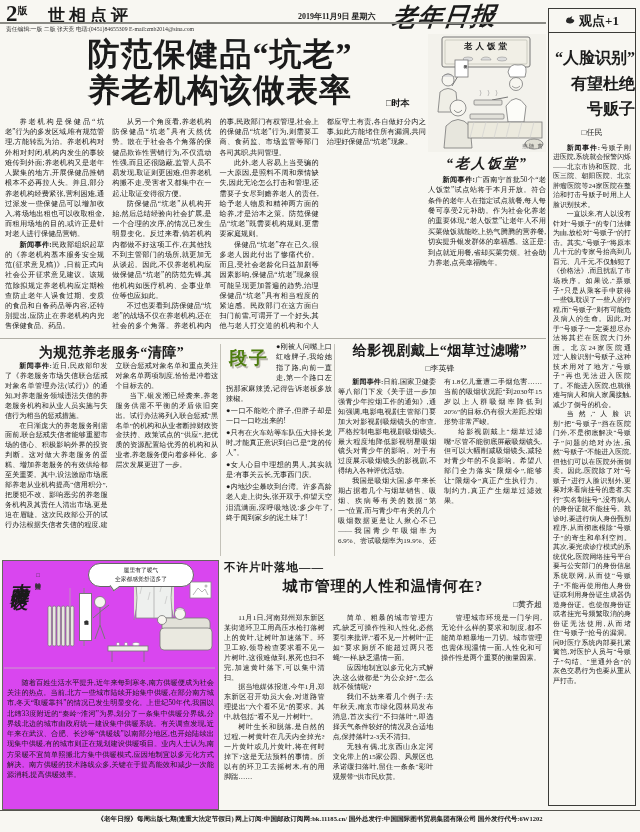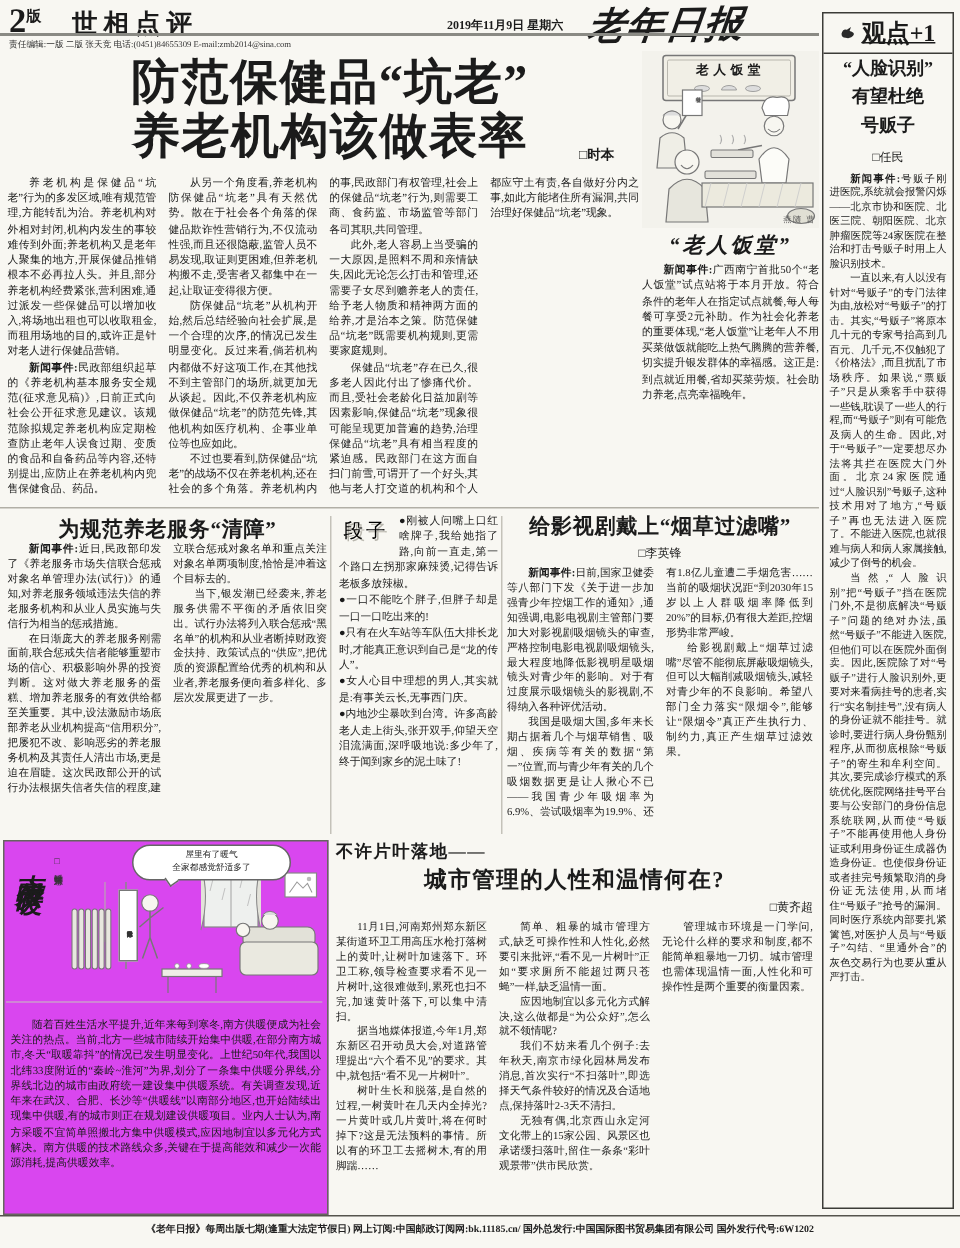--- a/index.html
+++ b/index.html
@@ -35,22 +35,22 @@
   .canteen-cap{width:118px;text-align:center;font-size:14px;font-weight:bold;font-style:italic;
                letter-spacing:2px;margin:3px 0 2px 0;}
   .canteen-text{width:118px;height:152px;font-size:7.2px;line-height:1.44;overflow:hidden;}
   
   .clear-art{left:5px;top:344px;width:213px;}
   .sub-hl{text-align:center;font-size:14px;font-weight:bold;letter-spacing:0.5px;}
   .sub-by{text-align:center;font-size:8px;margin:3px 0 4px 0;}
   .clear-body{height:172px;column-count:2;column-gap:8px;column-fill:auto;font-size:7.1px;
               line-height:1.4;overflow:hidden;}
   .jokes{left:226px;top:342px;width:106px;height:214px;font-size:7.2px;line-height:1.45;overflow:hidden;}
-  .jokes-label{float:left;font-size:13px;font-weight:normal;letter-spacing:2px;padding:2px 3px;
-               margin:1px 4px 1px 0;color:#000000;text-shadow:1.5px 1.5px 0 #b9b7ae;}
+  .jokes-label{float:left;font-size:18px;font-weight:bold;letter-spacing:2px;padding:2px 3px;
+               margin:1px 4px 1px 0;color:#4d7c0f;text-shadow:1.5px 1.5px 0 #b9b7ae;}
   .jokes p{text-indent:0;margin-bottom:1px;}
   .smoke-art{left:338px;top:342px;width:204px;}
   .smoke-body{height:174px;column-count:2;column-gap:8px;column-fill:auto;font-size:7.1px;
               line-height:1.4;overflow:hidden;}
   
   .heating{left:2px;top:560px;width:215px;height:248px;border:1px solid #66655f;background:#d946ef;}
   .heating-scene{position:relative;width:211px;height:114px;margin:1px;}
   .heating-title{position:absolute;left:3px;top:6px;writing-mode:vertical-rl;font-size:18px;
                  font-weight:bold;font-style:italic;letter-spacing:3px;}
   .heating-by{position:absolute;left:29px;top:10px;writing-mode:vertical-rl;font-size:6px;color:#333;}
@@ -66,23 +66,23 @@
   
   .city-art{left:224px;top:560px;width:318px;}
   .city-kicker{font-size:11.5px;font-weight:bold;letter-spacing:1px;}
   .city-hl{text-align:center;font-size:15px;font-weight:bold;letter-spacing:1px;margin-top:2px;}
   .city-by{text-align:right;font-size:8px;margin:3px 0 4px 0;}
   .city-body{height:178px;column-count:3;column-gap:8px;column-fill:auto;font-size:7.1px;
              line-height:1.4;overflow:hidden;}
   
   .opinion{left:548px;top:8px;width:88px;height:798px;border:1.5px solid #3c3c38;background:#f8f7f2;
            box-sizing:border-box;}
-  .opinion-head{display:flex;align-items:center;justify-content:center;gap:3px;font-size:16px;
-                font-weight:bold;padding:3px 0 2px 0;border-bottom:1.5px solid #3c3c38;text-decoration:underline;}
-  .opinion-title{text-align:center;font-size:12px;font-weight:bold;line-height:1.6;}
+  .opinion-head{display:flex;align-items:center;justify-content:center;gap:3px;font-size:13px;
+                font-weight:bold;padding:3px 0 2px 0;border-bottom:1.5px solid #3c3c38;}
+  .opinion-title{text-align:right;font-size:16px;font-weight:bold;line-height:1.6;margin-top:12px;}
   .opinion-by{text-align:center;font-size:8px;margin:5px 0;}
   .opinion-body{padding:0 4px;font-size:6.9px;line-height:1.38;height:662px;overflow:hidden;}
   
   .footer{left:0;top:810px;width:640px;border-top:1px solid #55544e;text-align:center;
           font-size:6.6px;font-weight:bold;padding-top:4px;color:#222;}
   strong{font-weight:bold;}
 </style>
 </head>
 <body>
 

